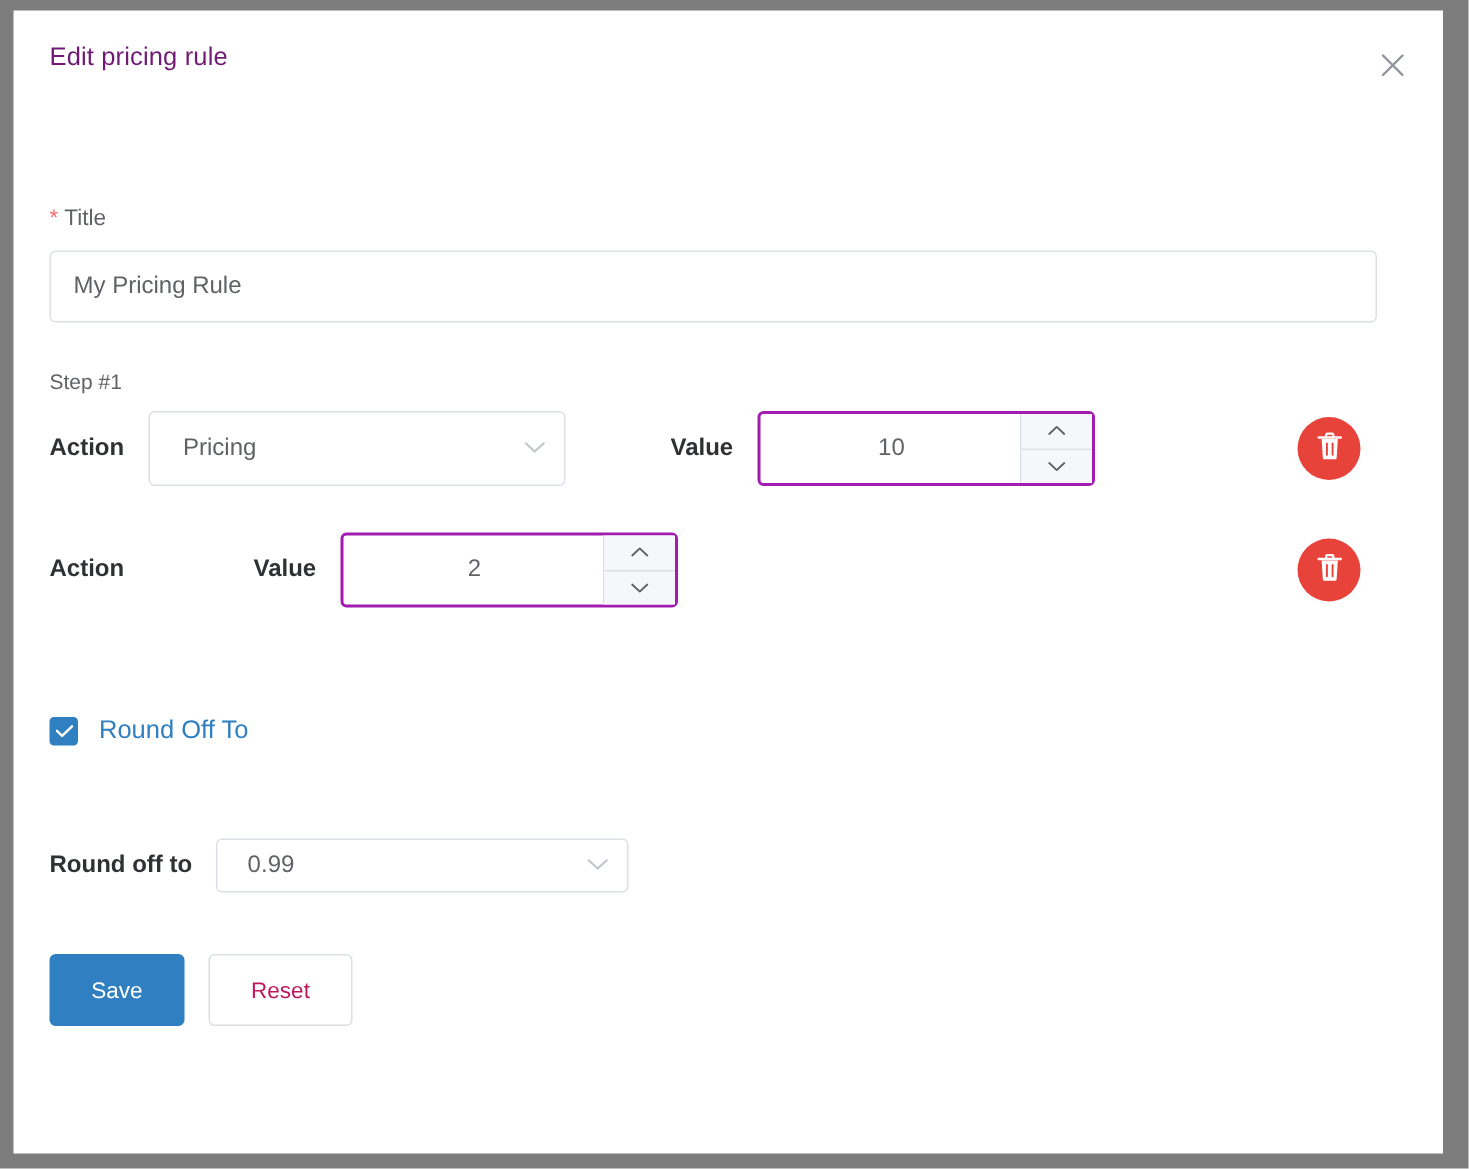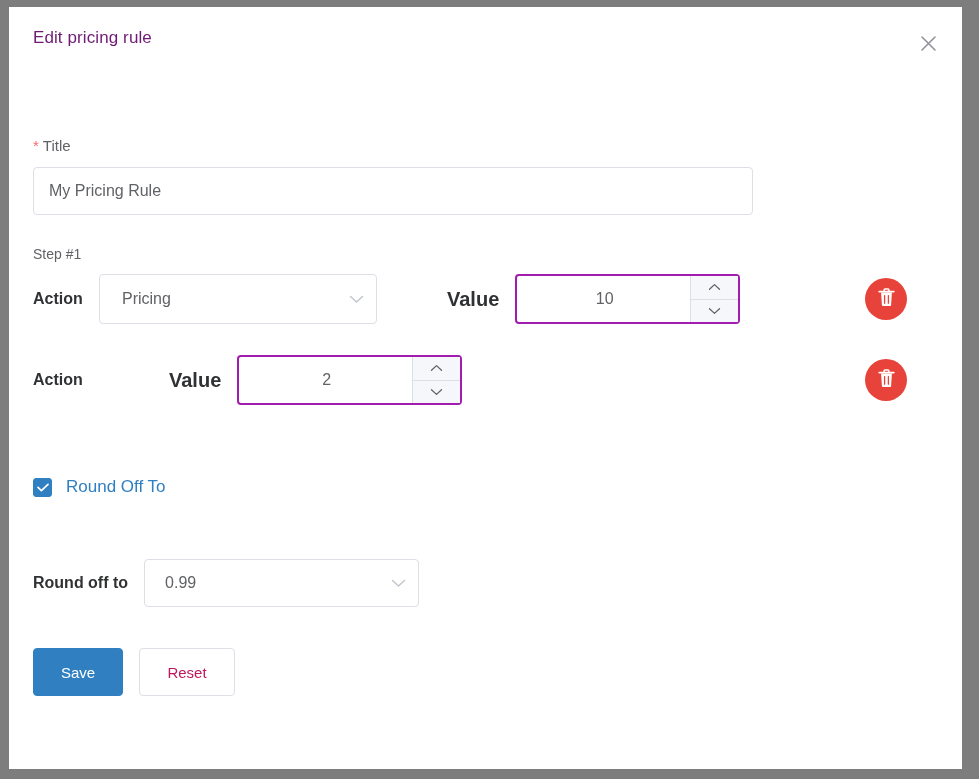--- a/index.html
+++ b/index.html
@@ -70,21 +70,21 @@
   }
   .req-star {
     color: #f56c6c;
     margin-right: 4px;
   }
 
   .title-row { margin-top: 52px; }
 
   .text-input {
     display: block;
-    width: 720px;
+    width: 885px;
     height: 48px;
     box-sizing: border-box;
     border: 1px solid #dcdfe6;
     border-radius: 4px;
     padding: 0 15px;
     font-size: 16px;
     color: #606266;
     font-family: "Liberation Sans", sans-serif;
     background: #ffffff;
     outline: none;
@@ -132,21 +132,21 @@
   }
   .select-box .chev {
     position: absolute;
     right: 12px;
     top: 50%;
     transform: translateY(-50%);
     pointer-events: none;
   }
 
   .value-label {
-    font-size: 20px;
+    font-size: 16px;
     color: #303133;
     font-weight: 700;
     margin-left: 70px;
     margin-right: 16px;
     flex: none;
   }
 
   .number-input {
     position: relative;
     width: 225px;
@@ -244,21 +244,21 @@
     margin-top: 62px;
   }
   .roundoff-label {
     font-size: 16px;
     color: #303133;
     font-weight: 700;
     margin-right: 16px;
   }
   .select-box.small {
     width: 275px;
-    height: 48px;
+    height: 36px;
     padding-left: 20px;
   }
 
   
   .btn-row {
     display: flex;
     align-items: center;
     margin-top: 41px;
   }
   .btn {

